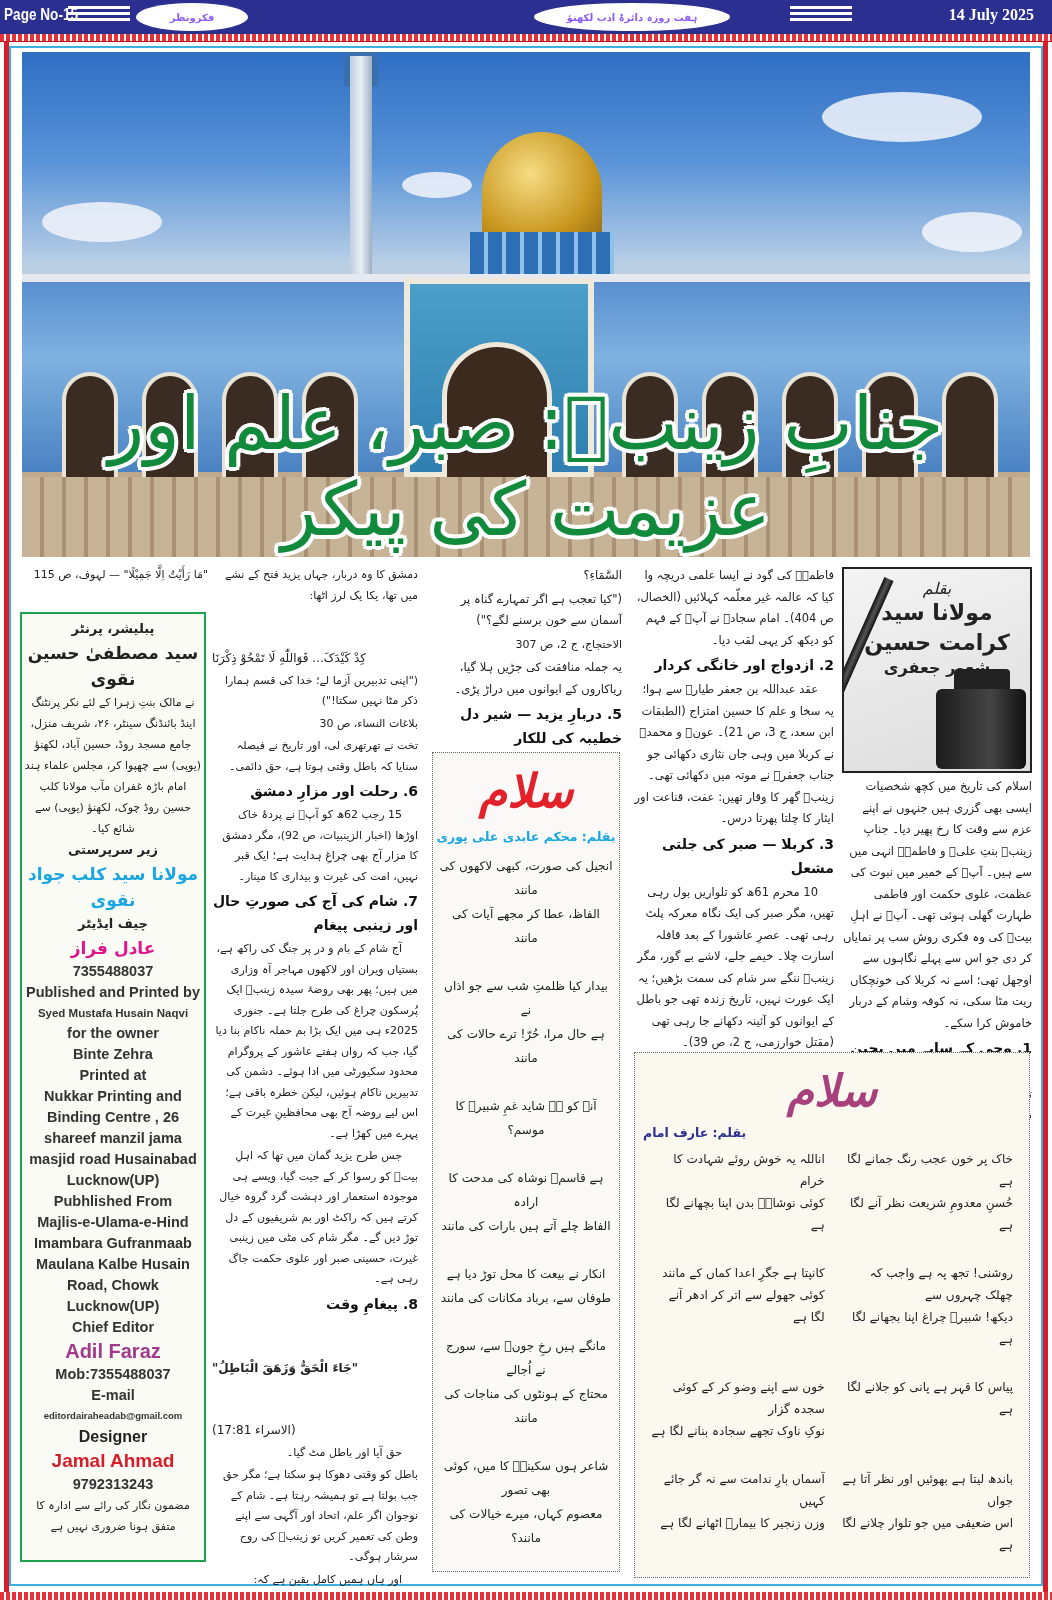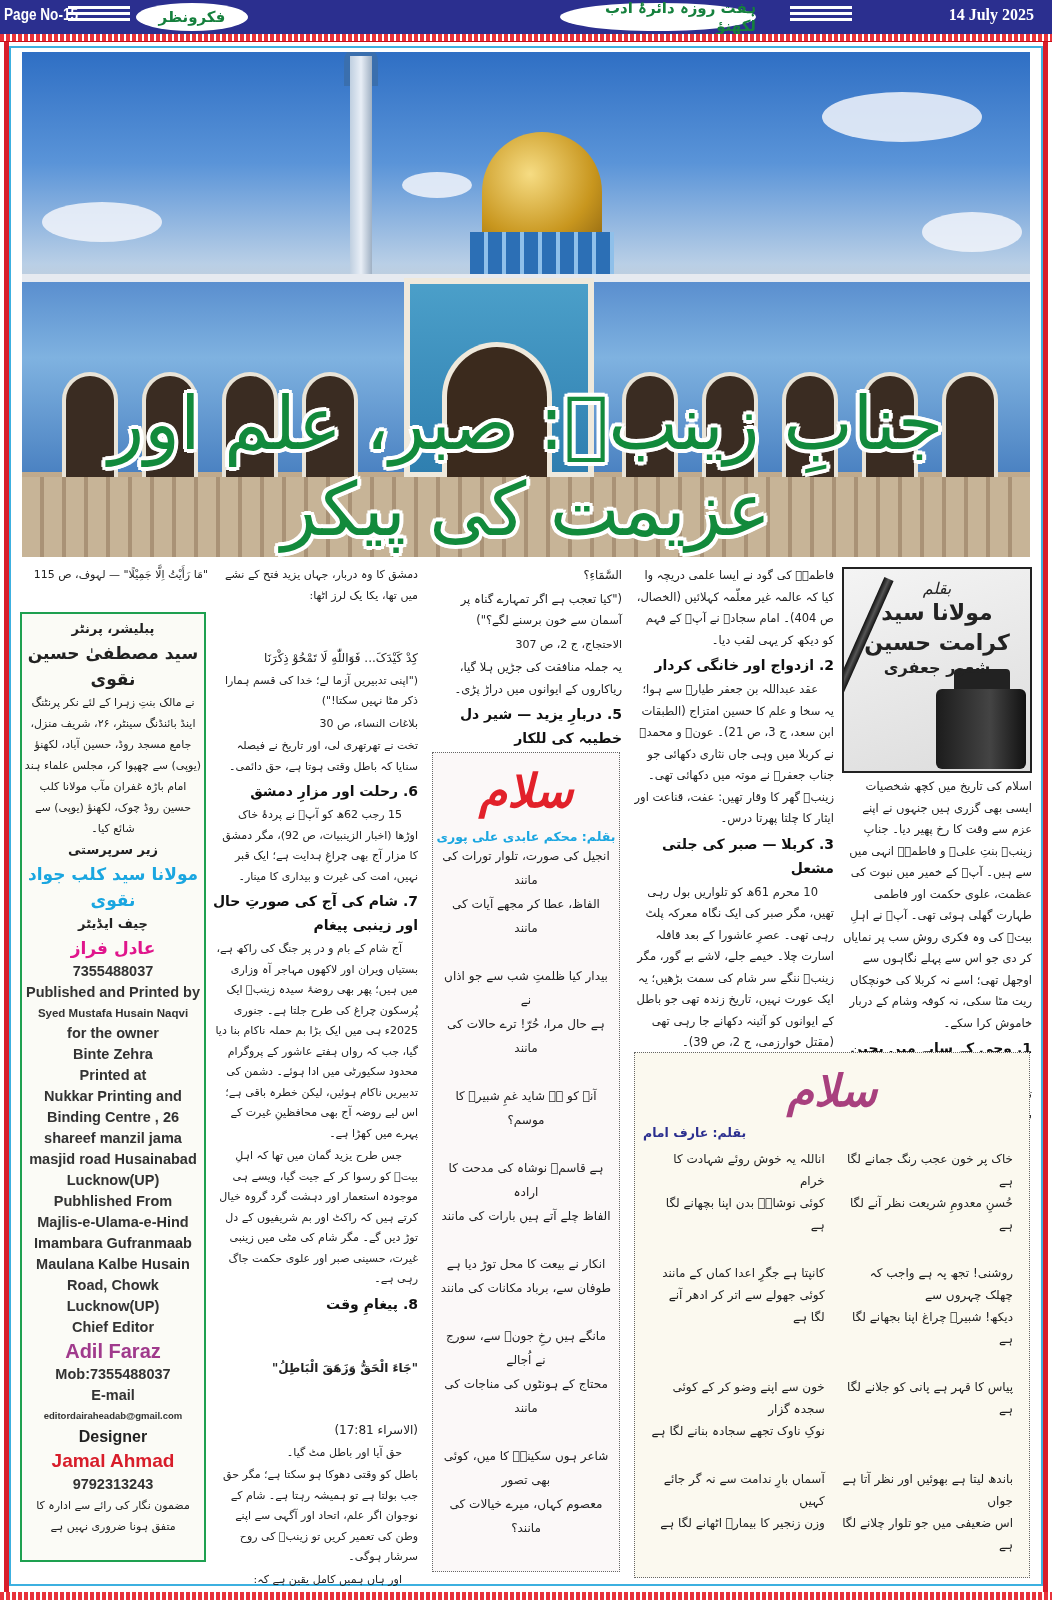--- a/index.html
+++ b/index.html
@@ -5,21 +5,21 @@
   * { box-sizing: border-box; margin: 0; padding: 0; }
   html, body { width: 1052px; height: 1600px; background: #fff; overflow: hidden; }
   body { font-family: "DejaVu Sans", sans-serif; color: #222; position: relative; }
 
   
   .header { position: absolute; left: 0; top: 0; width: 1052px; height: 34px; background: #2b2f8f; }
   .hdr-page { position: absolute; left: 4px; top: 6px; color: #fff; font-family: "Liberation Sans", sans-serif; font-weight: bold; font-size: 16px; transform: scaleX(0.85); transform-origin: left; }
   .hdr-date { position: absolute; right: 18px; top: 6px; color: #fff; font-family: "Liberation Serif", serif; font-weight: bold; font-size: 16px; }
   .hdr-lines { position: absolute; top: 6px; width: 62px; height: 20px; }
   .hdr-lines span { display: block; height: 3px; background: #fff; margin-bottom: 3px; }
-  .hdr-oval { position: absolute; top: 3px; height: 28px; background: #fff; border-radius: 50%; display: flex; align-items: center; justify-content: center; color: #15803d; font-weight: bold; font-size: 15px; direction: rtl; }
+  .hdr-oval { position: absolute; top: 3px; height: 28px; background: #fff; border-radius: 50%; display: flex; align-items: center; justify-content: center; color: #8b5cf6; font-weight: bold; font-size: 10px; direction: rtl; }
   .stripe { position: absolute; left: 0; top: 34px; width: 1052px; height: 8px;
     background: repeating-linear-gradient(90deg, #e8323a 0 4px, #fff 4px 6px); border-bottom: 1px solid #c8101a; }
 
   
   .frame { position: absolute; left: 4px; top: 42px; width: 1044px; height: 1554px; border-left: 5px solid #d81d2a; border-right: 5px solid #d81d2a;
     background-image: repeating-linear-gradient(180deg, #fff 0 2px, transparent 2px 5px); }
   .frame-inner { position: absolute; left: 9px; top: 46px; width: 1034px; height: 1540px; border: 2px solid #3cb0e0; background: #fff; }
   .bottom-stripe { position: absolute; left: 0; bottom: 0; width: 1052px; height: 8px; background: repeating-linear-gradient(90deg, #e8323a 0 4px, #fff 4px 6px); }
 
   
@@ -39,21 +39,21 @@
   .headline { position: absolute; left: 0; top: 328px; width: 1008px; text-align: center; direction: rtl;
     font-family: "DejaVu Sans", sans-serif; font-weight: normal; font-size: 74px; color: #128a3c; letter-spacing: -2px;
     -webkit-text-stroke: 0; text-shadow: 3px 3px 0 #fff, -3px -3px 0 #fff, 3px -3px 0 #fff, -3px 3px 0 #fff, 0 4px 0 #fff, 4px 0 0 #fff, -4px 0 0 #fff, 0 -4px 0 #fff; }
 
   
   .col { position: absolute; top: 565px; direction: rtl; font-size: 11.5px; line-height: 21.5px; color: #222; }
   .col p { margin-bottom: 2px; }
   .col .h { font-weight: bold; font-size: 14px; line-height: 24px; color: #111; }
   .col .indent { text-indent: 16px; }
   .ref { font-size: 11px; }
-  .quote-ar { text-align: right; font-size: 12px; margin-top: 42px; }
+  .quote-ar { text-align: left; font-size: 12px; margin-top: 42px; }
 
   
   .left-top { position: absolute; left: 18px; top: 565px; width: 190px; direction: rtl; font-size: 11px; line-height: 20px; }
   .info-box { position: absolute; left: 20px; top: 612px; width: 186px; height: 950px; border: 2px solid #1ea050; background: #fbfbf6; text-align: center; padding: 4px 2px; }
   .info-box .u { direction: rtl; font-size: 11px; line-height: 21px; }
   .info-box .ub { direction: rtl; font-weight: bold; font-size: 13px; line-height: 22px; }
   .info-box .big { direction: rtl; font-weight: bold; font-size: 17px; line-height: 26px; }
   .info-box .cyan { color: #1aa6e0; }
   .info-box .magenta { color: #e0158c; }
   .info-box .en { font-family: "Liberation Sans", sans-serif; font-weight: bold; font-size: 14.5px; line-height: 21px; color: #333; }
@@ -69,21 +69,21 @@
   .author-box .by { font-size: 16px; font-style: italic; margin-top: 10px; }
   .author-box .name { font-size: 22px; font-weight: bold; line-height: 30px; }
   .author-box .sub { font-size: 16px; font-weight: bold; }
   .ink { position: absolute; left: 92px; top: 120px; width: 90px; height: 80px; background: linear-gradient(90deg, #1c1c1c, #444 60%, #111); border-radius: 6px; }
   .ink-cap { position: absolute; left: 110px; top: 100px; width: 56px; height: 24px; background: #222; border-radius: 4px; }
   .pen { position: absolute; left: 40px; top: 10px; width: 10px; height: 230px; background: linear-gradient(90deg, #111, #555, #111); transform: rotate(24deg); transform-origin: top; }
 
   
   .salam-box { position: absolute; left: 432px; top: 752px; width: 188px; height: 820px; border: 1px dotted #666; background: #fbf8f8; direction: rtl; text-align: center; }
   .salam-title { font-family: "DejaVu Serif", serif; font-size: 46px; font-weight: bold; font-style: italic; color: #e2212a; margin-top: 6px; line-height: 64px; }
-  .salam-by { font-weight: bold; font-size: 12.5px; color: #1aa6e0; margin: 6px 0 0; }
+  .salam-by { font-weight: bold; font-size: 12.5px; color: #1aa6e0; margin: 6px 0 10px; }
   .couplet { margin-bottom: 24px; font-size: 12px; line-height: 24px; padding: 0 6px; }
 
   
   .salam2 { position: absolute; left: 634px; top: 1052px; width: 396px; height: 526px; border: 1px dotted #666; background: #fbf9ef; direction: rtl; }
   .salam2-title { text-align: center; font-family: "DejaVu Serif", serif; font-size: 44px; font-weight: bold; font-style: italic; color: #a8407e; line-height: 60px; margin-top: 8px; }
   .salam2-by { position: absolute; left: 8px; top: 72px; font-weight: bold; font-size: 12.5px; color: #2b2f8f; direction: rtl; }
   .verse-grid { position: absolute; left: 16px; right: 16px; top: 95px; }
   .verse { display: flex; justify-content: space-between; margin-bottom: 26px; }
   .verse .half { width: 48%; font-size: 12px; line-height: 22px; text-align: right; }
 </style>
@@ -91,21 +91,21 @@
 <body>
 
 <div class="header">
   <span class="hdr-page">Page No-15</span>
   <div class="hdr-lines" style="left:68px">
       <span></span>
       <span></span>
       <span></span>
     </div>
   <div class="hdr-oval" style="left:136px;width:112px">فکرونظر</div>
-  <div class="hdr-oval" style="left:560px;width:196px">ہفت روزہ دائرۂ ادب لکھنؤ</div>
+  <div class="hdr-oval" style="left:534px;width:196px">ہفت روزہ دائرۂ ادب لکھنؤ</div>
   <div class="hdr-lines" style="left:790px">
       <span></span>
       <span></span>
       <span></span>
     </div>
   <span class="hdr-date">14 July 2025</span>
 </div>
 <div class="stripe"></div>
 <div class="frame"></div>
 <div class="frame-inner"></div>
@@ -169,21 +169,21 @@
   <p>("کیا تعجب ہے اگر تمہارے گناہ پر آسمان سے خون برسنے لگے؟")</p>
   <p class="ref">الاحتجاج، ج 2، ص 307</p>
   <p>یہ جملہ منافقت کی جڑیں ہلا گیا، ریاکاروں کے ایوانوں میں دراڑ پڑی۔</p>
   <p class="h">5. دربارِ یزید — شیر دل خطیبہ کی للکار</p>
 </div>
 
 <div class="salam-box">
   <div class="salam-title">سلام</div>
   <div class="salam-by">بقلم: محکم عابدی علی پوری</div>
   <div class="couplet">
-      <div>انجیل کی صورت، تلوار تورات کی مانند</div>
+      <div>انجیل کی صورت، کبھی لاکھوں کی مانند</div>
       <div>الفاظ، عطا کر مجھے آیات کی مانند</div>
     </div>
   <div class="couplet">
       <div>بیدار کیا ظلمتِ شب سے جو اذاں نے</div>
       <div>ہے حال مرا، حُرّ! ترے حالات کی مانند</div>
     </div>
   <div class="couplet">
       <div>آنے کو ہے شاید غمِ شبیرؑ کا موسم؟</div>
     </div>
   <div class="couplet">

